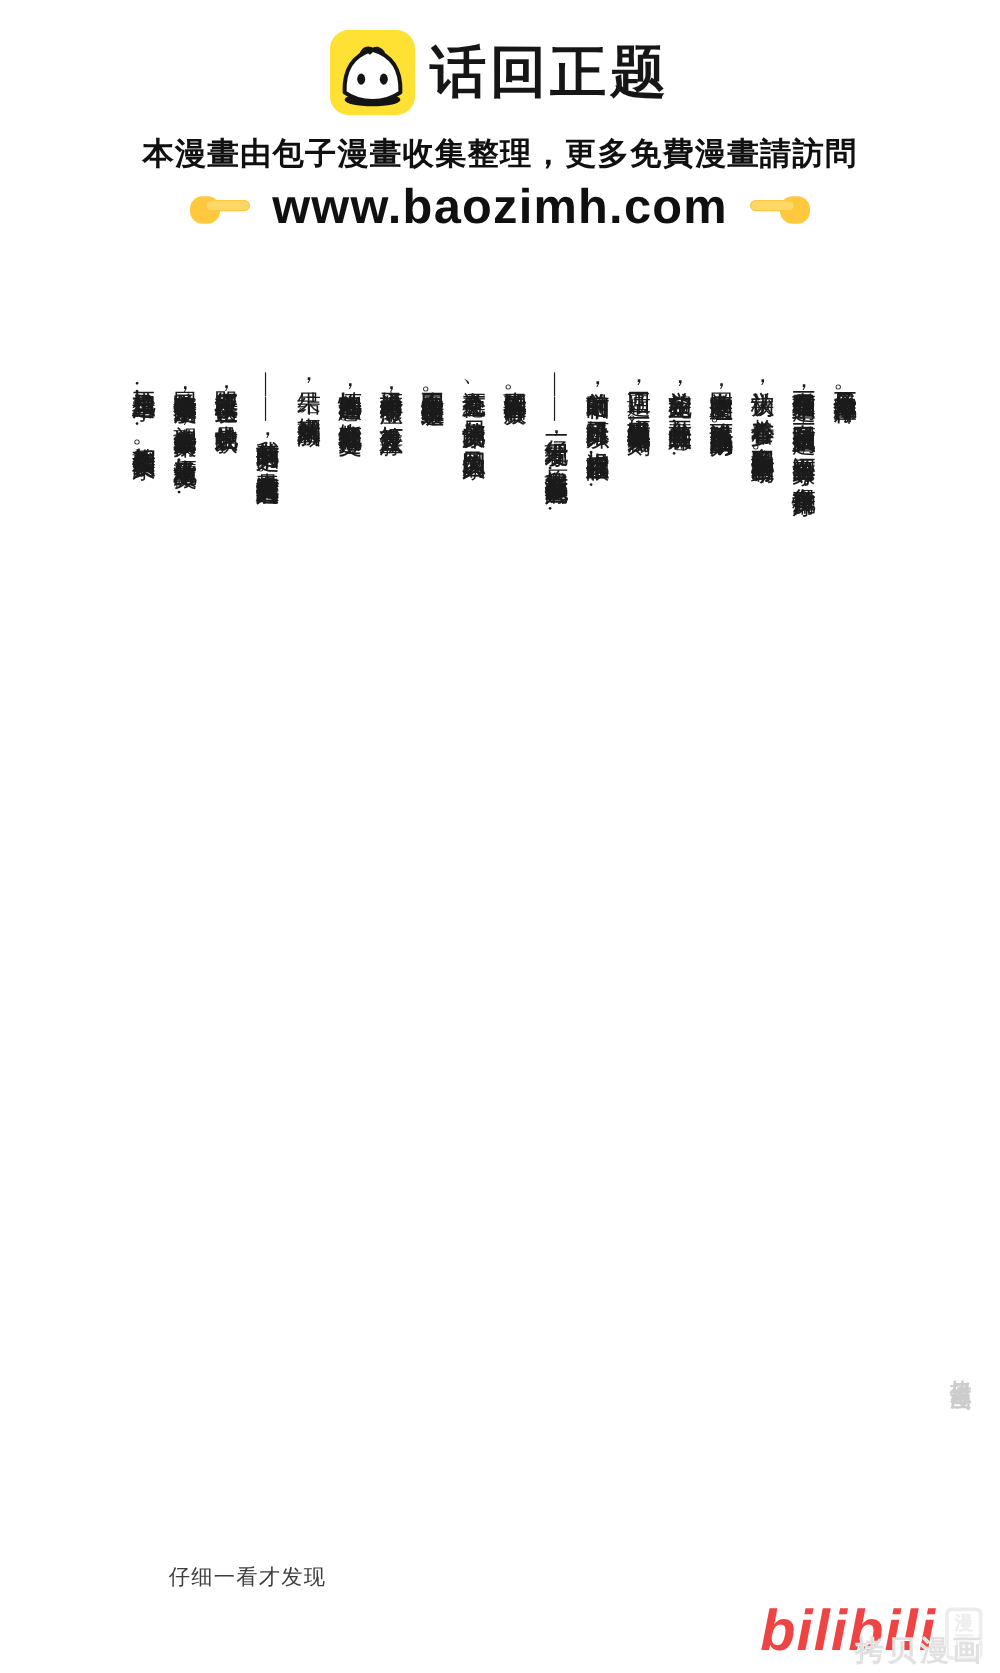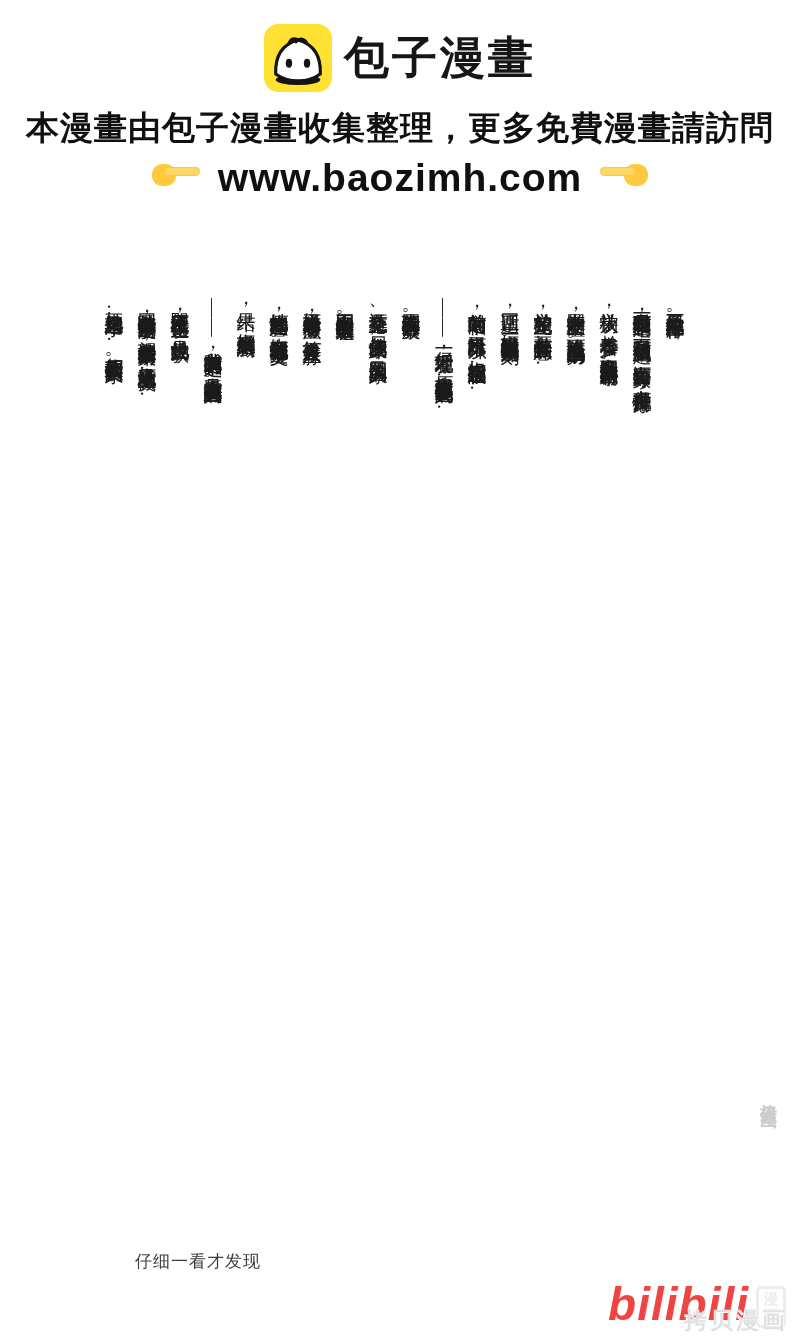--- a/index.html
+++ b/index.html
@@ -6,22 +6,22 @@
   .page {
     position:relative; width:800px; height:1338px; background:#ffffff;
     overflow:hidden; font-family:"Liberation Sans", sans-serif;
   }
 
   
   .header { position:absolute; top:24px; left:0; width:100%; text-align:center; }
   .logo-row { display:flex; align-items:center; justify-content:center; gap:12px; }
   .logo-icon { width:68px; height:68px; display:block; }
   .brand { font-size:45px; font-weight:800; color:#161616; letter-spacing:3px; }
-  .notice { margin-top:14px; font-size:33px; font-weight:700; color:#101010; letter-spacing:1px; }
-  .url-row { margin-top:5px; display:flex; align-items:flex-start; justify-content:center; gap:16px; }
+  .notice { margin-top:14px; font-size:25px; font-weight:700; color:#101010; letter-spacing:1px; }
+  .url-row { margin-top:5px; display:flex; align-items:center; justify-content:center; gap:16px; }
   .url { font-size:39px; font-weight:700; color:#101010; letter-spacing:1px; }
   .finger { display:inline-flex; }
   .finger svg { width:52px; height:34px; }
 
   
   .novel {
     position:absolute; top:298px; right:108px; height:838px;
     writing-mode:vertical-rl;
     font-family:"Liberation Serif","DejaVu Serif",serif;
     font-size:19px; letter-spacing:0.6px; line-height:33px;
@@ -67,21 +67,21 @@
     <div class="logo-row">
       <svg class="logo-icon" viewBox="0 0 64 64" xmlns="http://www.w3.org/2000/svg">
         <rect x="0" y="0" width="64" height="64" rx="14" fill="#FFE134"></rect>
         <ellipse cx="32" cy="52.5" rx="21" ry="5" fill="#141414"></ellipse>
         <path d="M11 47 Q10 21 32 15 Q54 21 53 47 Q44 53.5 32 53.5 Q20 53.5 11 47 Z" fill="#ffffff" stroke="#141414" stroke-width="3" stroke-linejoin="round"></path>
         <path d="M23 19 Q26 11 33 15" fill="none" stroke="#141414" stroke-width="2.6" stroke-linecap="round"></path>
         <path d="M30 17 Q35 11 40 17" fill="none" stroke="#141414" stroke-width="2.6" stroke-linecap="round"></path>
         <ellipse cx="23.5" cy="37" rx="3" ry="4.2" fill="#141414"></ellipse>
         <ellipse cx="40.5" cy="37" rx="3" ry="4.2" fill="#141414"></ellipse>
       </svg>
-      <span class="brand">包子漫畫</span>
+      <span class="brand">话回正题</span>
     </div>
 
     <div class="notice">本漫畫由包子漫畫收集整理，更多免費漫畫請訪問</div>
 
     <div class="url-row">
       <span class="finger">
         <svg viewBox="0 0 52 34" xmlns="http://www.w3.org/2000/svg">
           <rect x="2" y="8" width="24" height="22" rx="10" fill="#FFC83D"></rect>
           <rect x="14" y="11" width="36" height="9" rx="4.5" fill="#FFC83D"></rect>
           <rect x="15" y="12" width="34" height="7" rx="3.5" fill="#FFD766"></rect>

